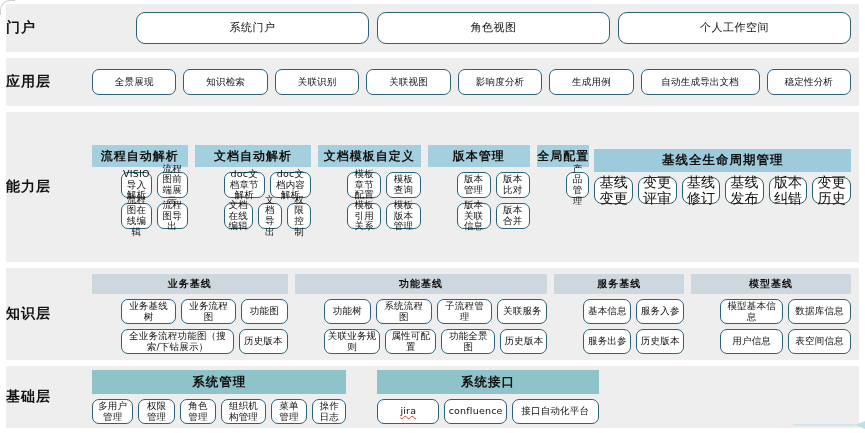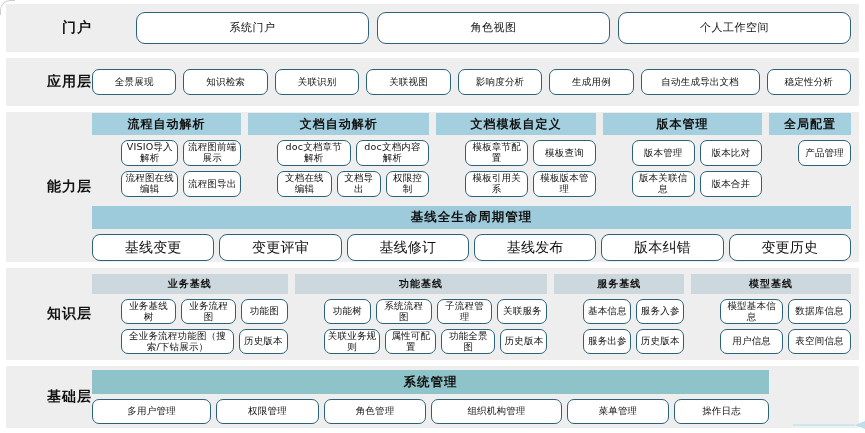--- a/index.html
+++ b/index.html
@@ -16,27 +16,27 @@
     display:flex;flex-direction:column;gap:6px;
   }
   .band{
     background:#eeeeee;
     display:flex;align-items:center;
     box-sizing:border-box;
     border-radius:1px;
   }
   .band-label{
     width:86px;min-width:86px;
-    text-align:right;
+    text-align:left;
     font-weight:bold;
     font-size:14px;
     letter-spacing:1px;
     color:#111;
   }
-  .band-body{flex:1;display:flex;flex-direction:column;gap:5px;padding:7px 8px 7px 0;}
+  .band-body{flex:1;display:flex;flex-direction:row;gap:5px;padding:7px 8px 7px 0;}
 
   
   .pill{
     background:#ffffff;
     border:1.6px solid #2b6277;
     border-radius:7px;
     box-sizing:border-box;
     display:flex;align-items:center;justify-content:center;
     text-align:center;
     font-size:9.5px;
@@ -298,20 +298,30 @@
             <div class="pill" style="flex:0.85">权限管理</div>
             <div class="pill" style="flex:0.85">角色管理</div>
             <div class="pill" style="flex:1.1">组织机构管理</div>
             <div class="pill" style="flex:0.85">菜单管理</div>
             <div class="pill" style="flex:0.78">操作日志</div>
           </div>
         </div>
 
         <div class="spacer" style="flex:48"></div>
 
+        <div class="found-col" style="flex:345">
+          <div class="grp-head">系统接口</div>
+          <div class="grp-row">
+            <div class="pill">
+              <span class="misspelled" style="border-bottom:0;text-decoration:underline wavy #e03030;text-decoration-skip-ink:none;">jira</span>
+            </div>
+            <div class="pill">confluence</div>
+            <div class="pill" style="flex:1.45">接口自动化平台</div>
+          </div>
+        </div>
 
       </div>
     </div>
   </div>
 
   <svg class="arrow-br" viewBox="0 0 72 10">
     <path d="M0 5 H62" stroke="#cfe6ee" stroke-width="2" fill="none"></path>
     <path d="M72 1 L62 5 L72 9 Z" fill="#bcdfe9"></path>
   </svg>
 </div>

